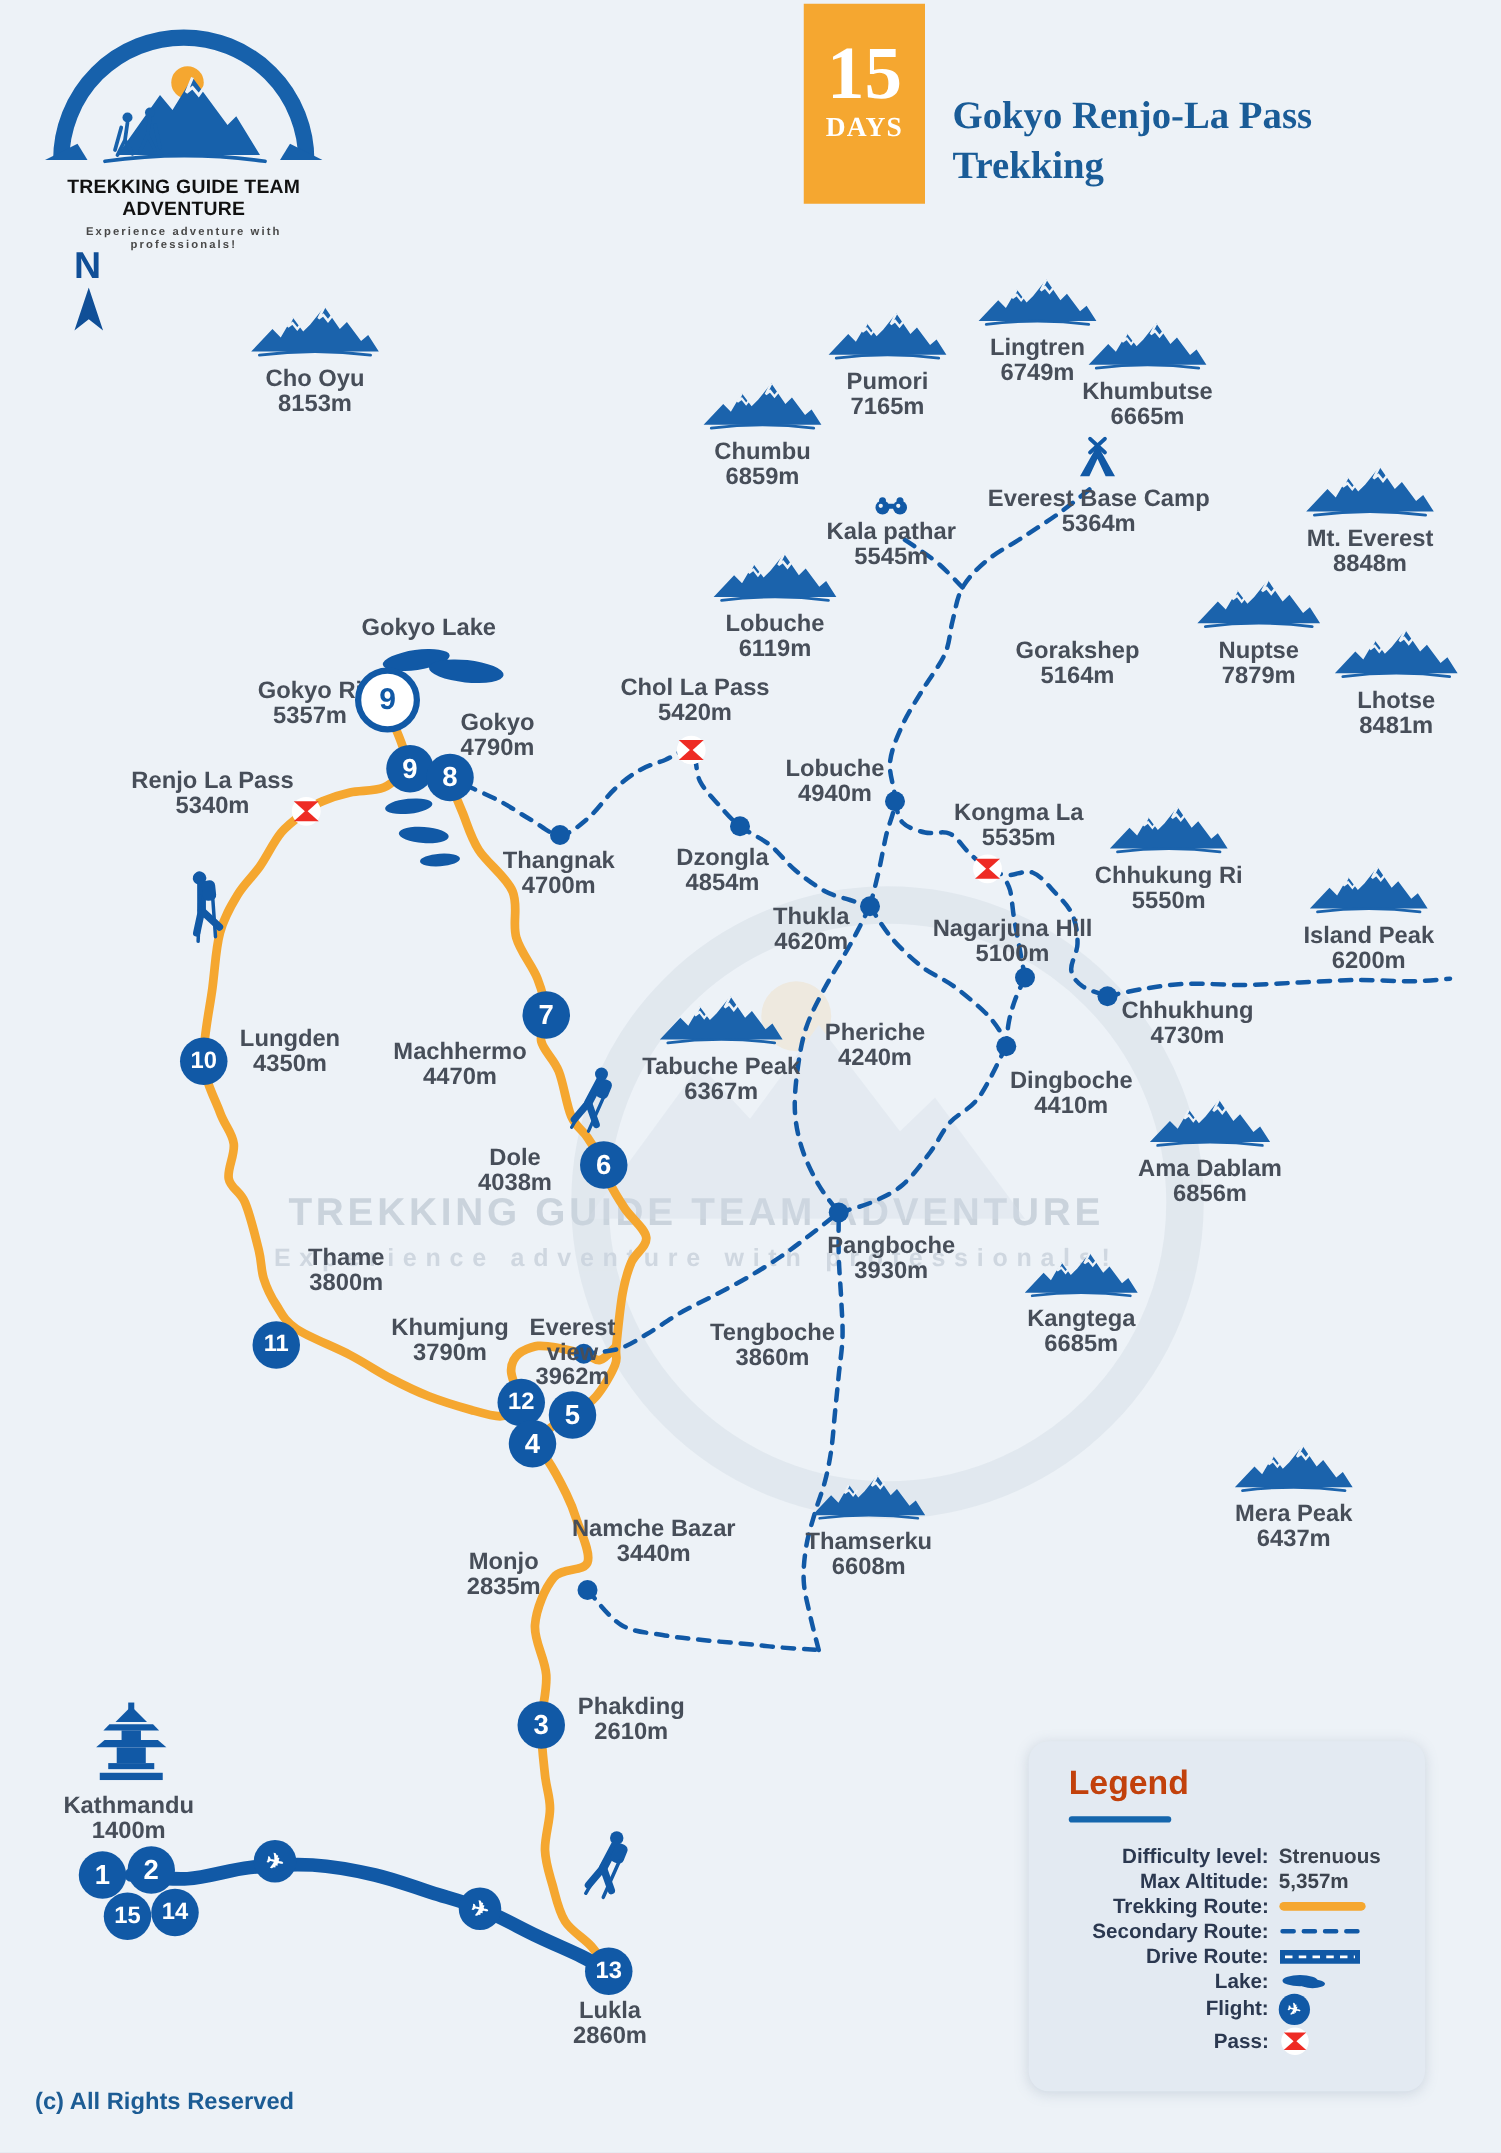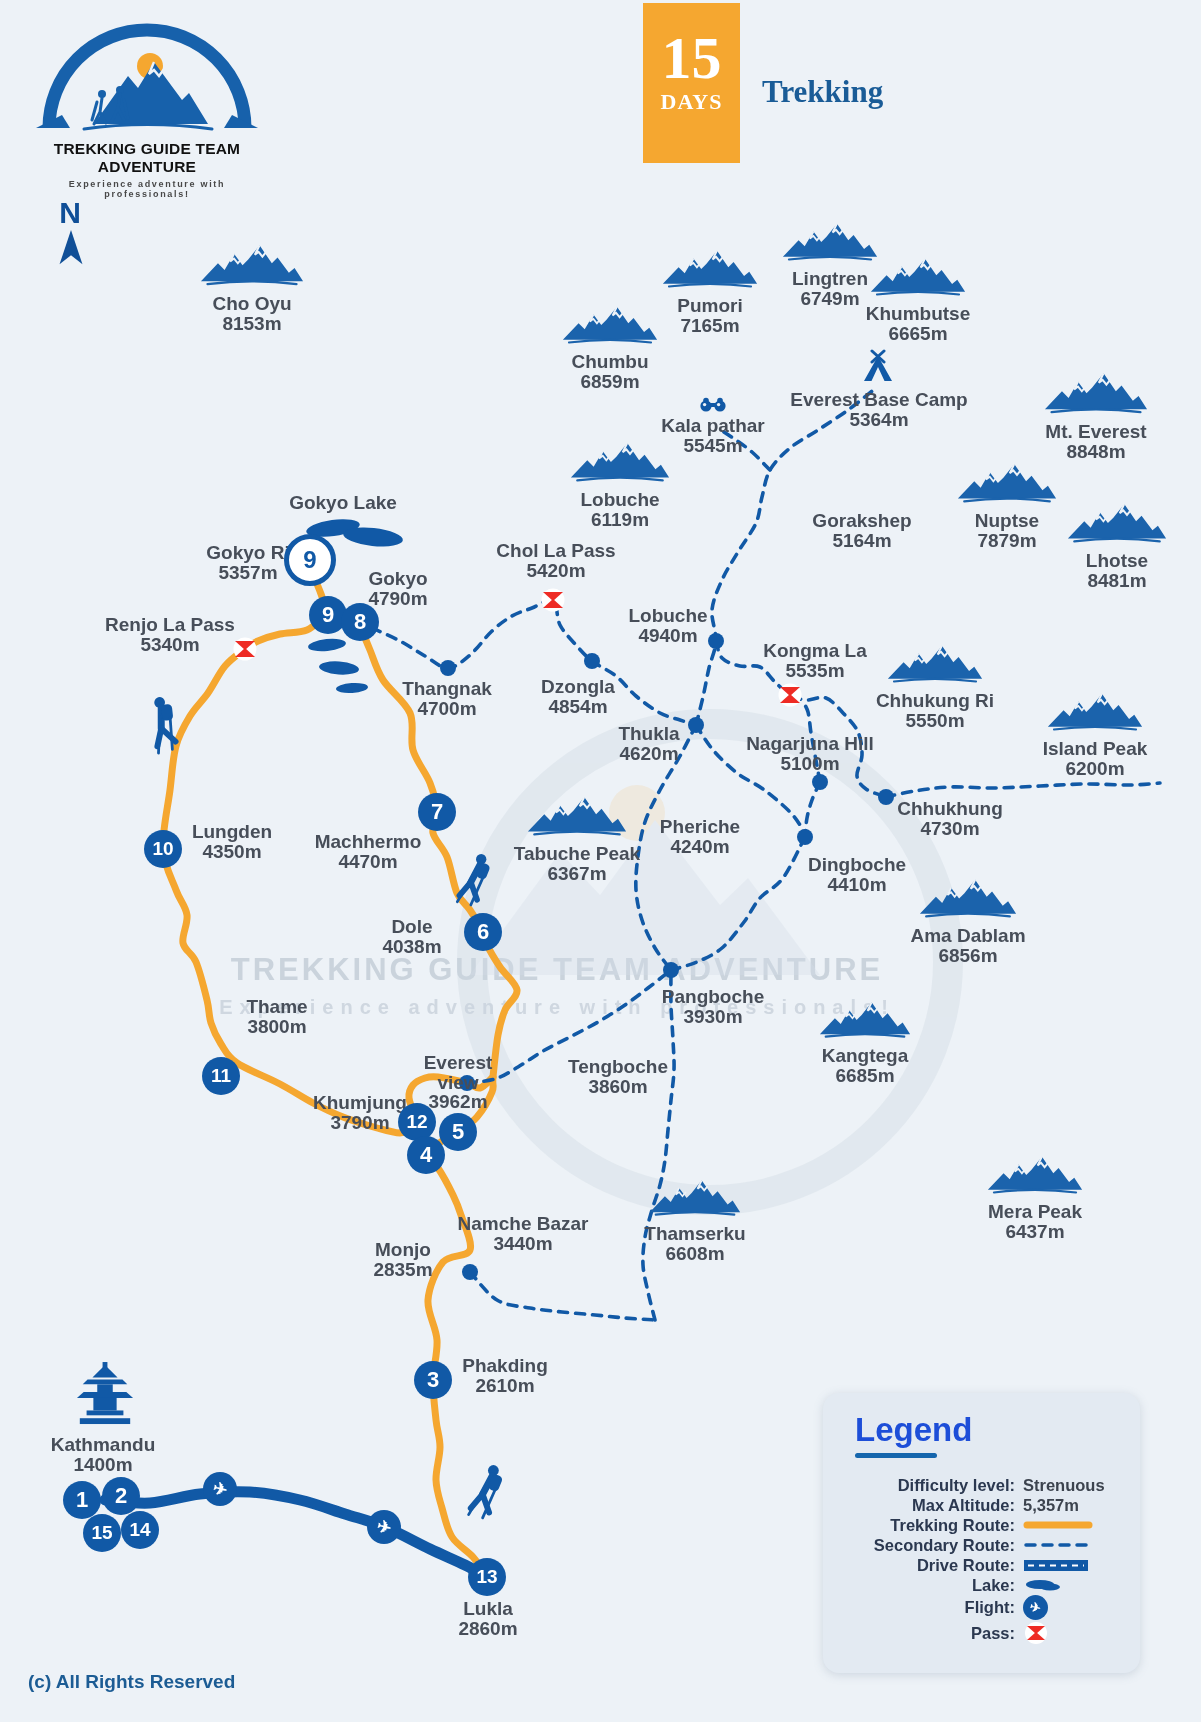--- a/index.html
+++ b/index.html
@@ -16,21 +16,21 @@
   .marker.flight span{display:inline-block;transform:rotate(14deg);}
   #logo-box{position:absolute;left:36px;top:16px;width:222px;z-index:5;}
   #logo-title{margin-top:2px;text-align:center;font-size:15.5px;font-weight:bold;color:#111;letter-spacing:.2px;}
   #logo-tagline{margin-top:3px;text-align:center;font-size:9px;font-weight:bold;letter-spacing:1.7px;color:#484848;}
   #days-box{position:absolute;left:643px;top:3px;width:97px;height:160px;background:var(--orange,#f5a730);z-index:5;text-align:center;color:#fff;font-family:"Liberation Serif",serif;}
   #days-number{font-size:60px;font-weight:bold;margin-top:26px;line-height:58px;}
   #days-word{font-size:22px;font-weight:bold;letter-spacing:1px;margin-top:2px;}
   #main-title{position:absolute;left:762px;top:72px;z-index:5;font-family:"Liberation Serif",serif;font-weight:bold;font-size:31px;line-height:40px;color:var(--title,#1a5c97);}
   #compass-n{position:absolute;left:70px;top:196px;transform:translateX(-50%);font-size:30px;font-weight:bold;color:#104f97;z-index:5;}
   #legend-box{position:absolute;left:823px;top:1393px;width:317px;height:280px;background:var(--legend_bg,#e3eaf2);border-radius:16px;box-shadow:0 2px 10px rgba(110,130,155,.25);z-index:5;}
-  #legend-title{position:absolute;left:32px;top:18px;font-size:33px;font-weight:bold;color:#1d4ed8;}
+  #legend-title{position:absolute;left:32px;top:18px;font-size:27px;font-weight:bold;color:#c2410c;}
   #legend-bar{position:absolute;left:32px;top:60px;width:82px;height:5px;border-radius:3px;background:#1566ad;}
   #legend-rows{position:absolute;left:0;top:82px;width:100%;}
   .lg-row{display:flex;align-items:center;min-height:20px;margin-bottom:0px;}
   .lg-label{width:192px;text-align:right;font-size:16.5px;font-weight:bold;color:#2b3850;}
   .lg-val{margin-left:8px;font-size:16.5px;font-weight:bold;color:#3c434e;display:flex;align-items:center;}
   .lg-flight-circle{width:25px;height:25px;border-radius:50%;background:var(--blue,#1159a6);color:#fff;display:flex;align-items:center;justify-content:center;font-size:13px;}
   #copyright{position:absolute;left:28px;top:1671px;font-size:19px;font-weight:bold;color:#1c5c94;z-index:5;}
 </style>
 </head>
 <body>
@@ -184,20 +184,21 @@
     </svg>
     <div id="logo-title">TREKKING GUIDE TEAM ADVENTURE</div>
     <div id="logo-tagline">Experience adventure with professionals!</div>
   </div>
 
   <div id="days-box">
     <div id="days-number">15</div>
     <div id="days-word">DAYS</div>
   </div>
   <div id="main-title">
+    <div>Gokyo Renjo-La Pass</div>
     <div>Trekking</div>
   </div>
 
   <div id="compass-n">N</div>
 
   <div id="legend-box">
     <div id="legend-title">Legend</div>
     <div id="legend-bar"></div>
     <div id="legend-rows">
         <div class="lg-row">
@@ -413,21 +414,21 @@
     </div>
     <div class="lbl" style="left: 713px; top: 987px;">
       <div>Pangboche</div>
       <div>3930m</div>
     </div>
     <div class="lbl" style="left: 458px; top: 1009px; margin-top: 44px;">
       <div>Everest</div>
       <div>view</div>
       <div>3962m</div>
     </div>
-    <div class="lbl" style="left: 360px; top: 1053px; margin-top: 40px;">
+    <div class="lbl" style="left: 360px; top: 1053px;">
       <div>Khumjung</div>
       <div>3790m</div>
     </div>
     <div class="lbl" style="left: 618px; top: 1057px;">
       <div>Tengboche</div>
       <div>3860m</div>
     </div>
     <div class="lbl" style="left: 523px; top: 1214px;">
       <div>Namche Bazar</div>
       <div>3440m</div>

